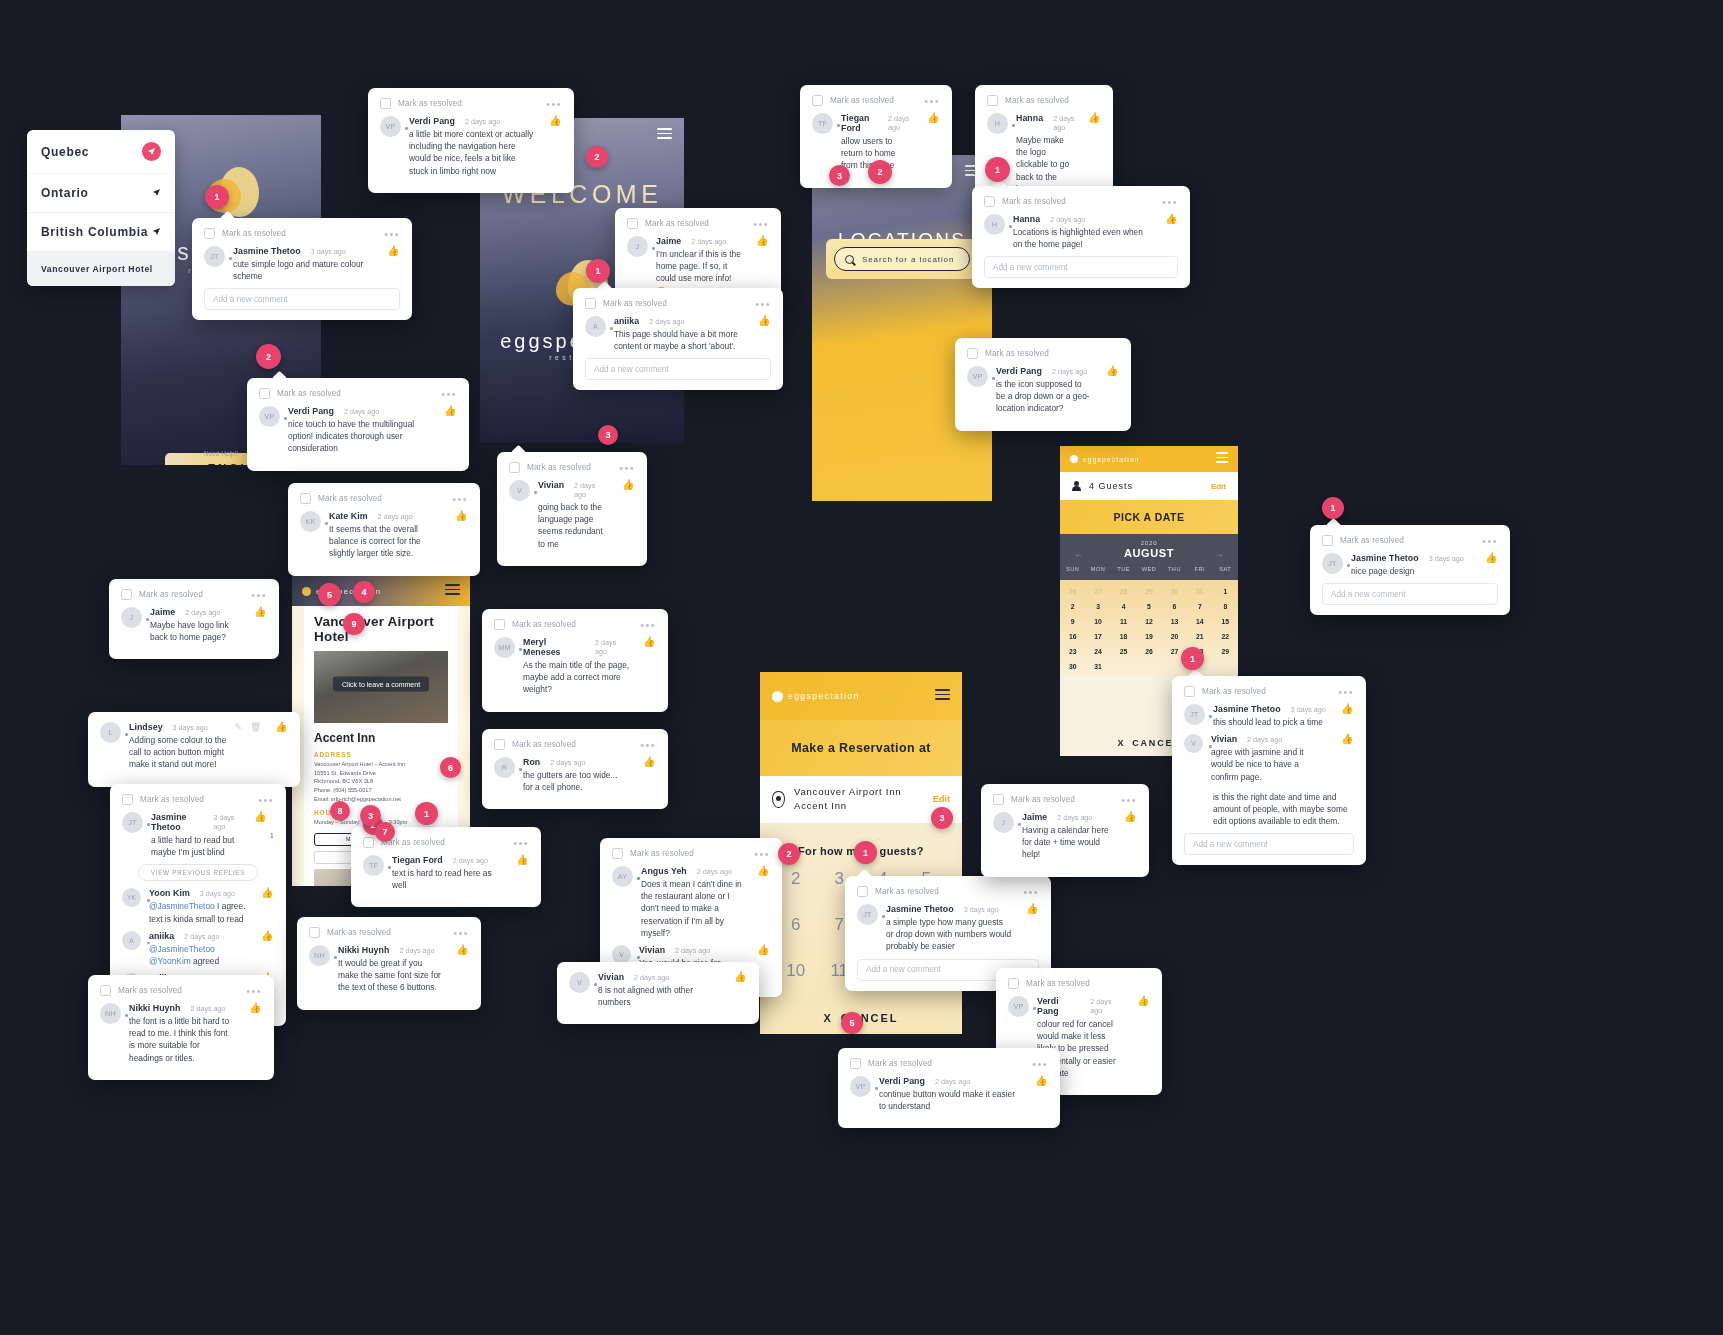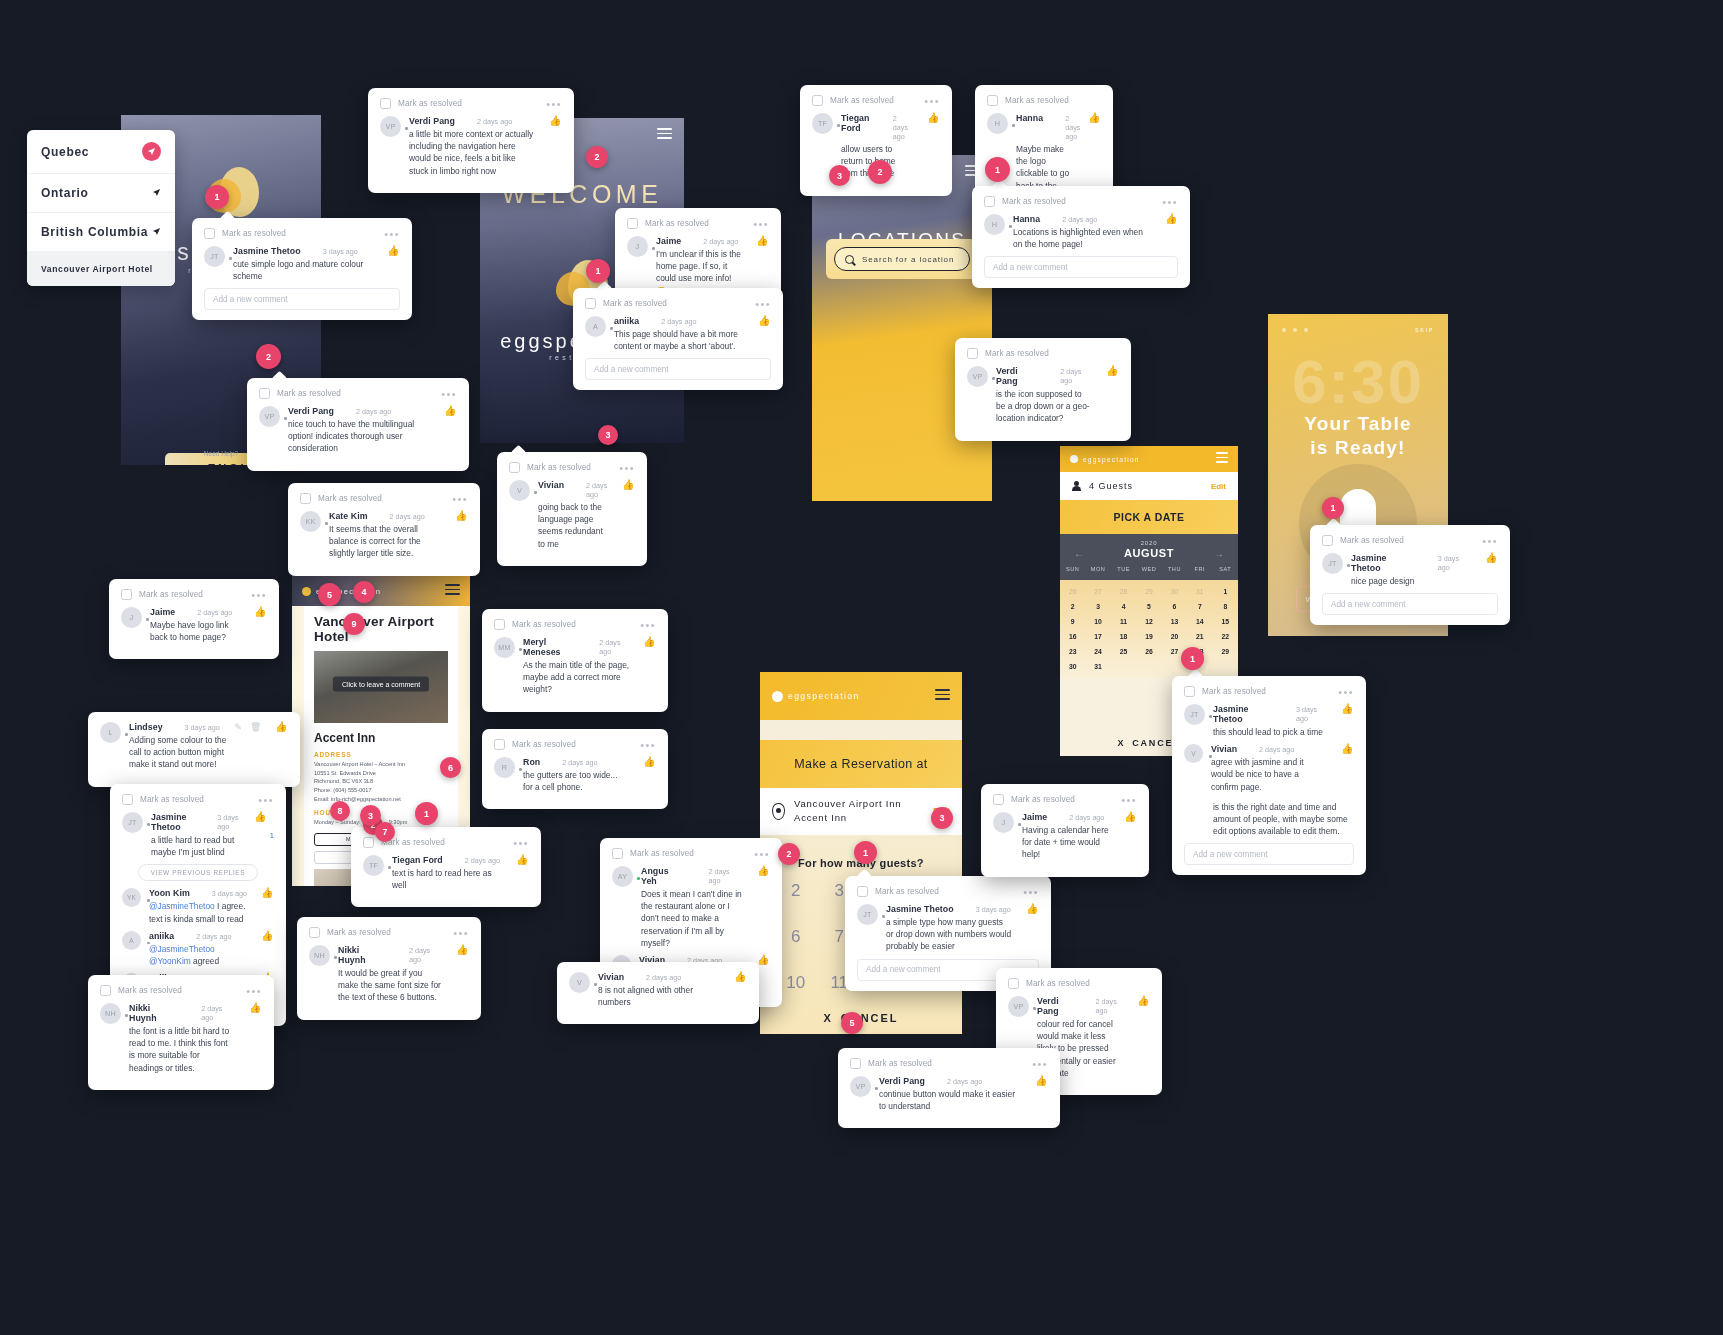--- a/index.html
+++ b/index.html
@@ -29,21 +29,21 @@
   .chk .lbl { font-size: 8.2px; color: #9aa1ad; letter-spacing: .1px; }
   .dots { color: #b9bec8; font-size: 11px; letter-spacing: 1.4px; line-height: 6px; }
   .cmt { display: flex; gap: 8px; margin-bottom: 6px; position: relative; }
   .av {
     width: 21px; height: 21px; border-radius: 50%; background: #dcdfe5; flex: none;
     display: flex; align-items: center; justify-content: center;
     font-size: 7.2px; color: #9ba2ad; letter-spacing: .2px;
   }
   .av.sm { width: 19px; height: 19px; font-size: 6.6px; }
   .body { flex: 1 1 auto; min-width: 0; }
-  .meta { display: flex; align-items: baseline; gap: 22px; }
+  .meta { display: flex; align-items: baseline; gap: 10px; }
   .nm { font-size: 8.8px; font-weight: bold; color: #2b3242; letter-spacing: .05px; }
   .ago { font-size: 7.2px; color: #a7adb8; }
   .txt { font-size: 8.4px; color: #3d4454; line-height: 1.45; margin-top: 2px; }
   .txt .men { color: #4a7fd4; }
   .bullet { position: absolute; left: 25px; top: 11px; width: 2.6px; height: 2.6px; border-radius: 50%; background: #9aa1ad; }
   .bullet.grn { background: #3fbf6e; }
   .like { font-size: 10px; color: #c3c8d1; line-height: 1; margin-left: 6px; align-self: flex-start; }
   .like.on { color: #2f6fd0; }
   .likewrap { display: flex; align-items: center; gap: 3px; font-size: 7.5px; color: #2f6fd0; }
   .actions { display: flex; gap: 8px; align-items: flex-start; color: #c3c8d1; font-size: 9px; }
@@ -155,23 +155,23 @@
     color:#3a3f4c; display:flex; align-items:center; justify-content:center; margin-bottom:5px; letter-spacing:.6px; }
   .rest-btn.o { border-color:#cfd3db; color:#9aa1ad; }
   .rest-img2 { height:42px; background:linear-gradient(150deg,#d8cfc0,#b0a390 50%,#6d6a62); }
 
   .p-guests {
     left:760px; top:672px; width:202px; height:362px;
     background:linear-gradient(180deg,#f6f0e2 0%,#f7e6b8 100%);
   }
   .g-hdr { height:48px; background:linear-gradient(120deg,#f3ba2b,#f5c33f);
     display:flex; align-items:center; justify-content:space-between; padding:0 12px; }
-  .g-title { height:48px; background:linear-gradient(120deg,#f5c33f,#f7cf5c);
+  .g-title { height:56px; background:linear-gradient(120deg,#f5c33f,#f7cf5c);
     display:flex; align-items:center; justify-content:center;
-    font-size:12.5px; font-weight:normal; color:#22252f; letter-spacing:.4px;margin-top:20px; }
+    font-size:12.5px; font-weight:bold; color:#22252f; letter-spacing:.4px; }
   .g-loc { background:#fff; margin:0 0; padding:9px 12px; display:flex; align-items:center; gap:9px; }
   .g-loc .pinico { width:13px; height:17px; flex:none; position:relative; }
   .g-loc .pinico::before { content:""; position:absolute; inset:0; border:1.6px solid #22252f;
      border-radius:50% 50% 50% 50%/45% 45% 62% 62%; }
   .g-loc .pinico::after { content:""; position:absolute; left:4px; top:5px; width:5px; height:5px;
      border-radius:50%; background:#22252f; }
   .g-loc .nmtxt { font-size:9.5px; color:#22252f; letter-spacing:.8px; line-height:1.5; }
   .g-edit { margin-left:auto; color:#eaa81f; font-size:9px; font-weight:bold; }
   .g-q { text-align:center; font-size:11px; font-weight:bold; color:#22252f; padding:22px 0 12px; letter-spacing:.3px; }
   .g-grid { display:grid; grid-template-columns:repeat(4,1fr); row-gap:26px; padding:0 14px;
@@ -450,39 +450,20 @@
         <span>28</span>
         <span>29</span>
         <span>30</span>
         <span>31</span>
       </div>
     <div class="c-cancel">
       <span style="margin-right:7px">X</span><span>CANCEL</span>
     </div>
   </div>
 
-  <div class="phone p-ready">
-    <div class="r-dots">
-        <i></i>
-        <i></i>
-        <i></i>
-      </div>
-    <div class="r-skip">SKIP</div>
-    <div class="r-big">6:30</div>
-    <div class="r-circ"></div>
-    <div class="r-h">
-      <span>Your Table</span><br>
-      <span>is Ready!</span>
-    </div>
-    <div class="r-bell">
-        <div class="dome"></div>
-        <div class="base"></div>
-      </div>
-    <div class="r-btn">WE'RE ON OUR WAY</div>
-  </div>
 
   <div id="overlay">
       <div class="card" style="left: 368px; top: 88px; width: 206px;">
         <div class="hdr">
           <label class="chk">
             <span class="box"></span>
             <span class="lbl">Mark as resolved</span>
           </label>
           <span class="dots">•••</span>
         </div>

